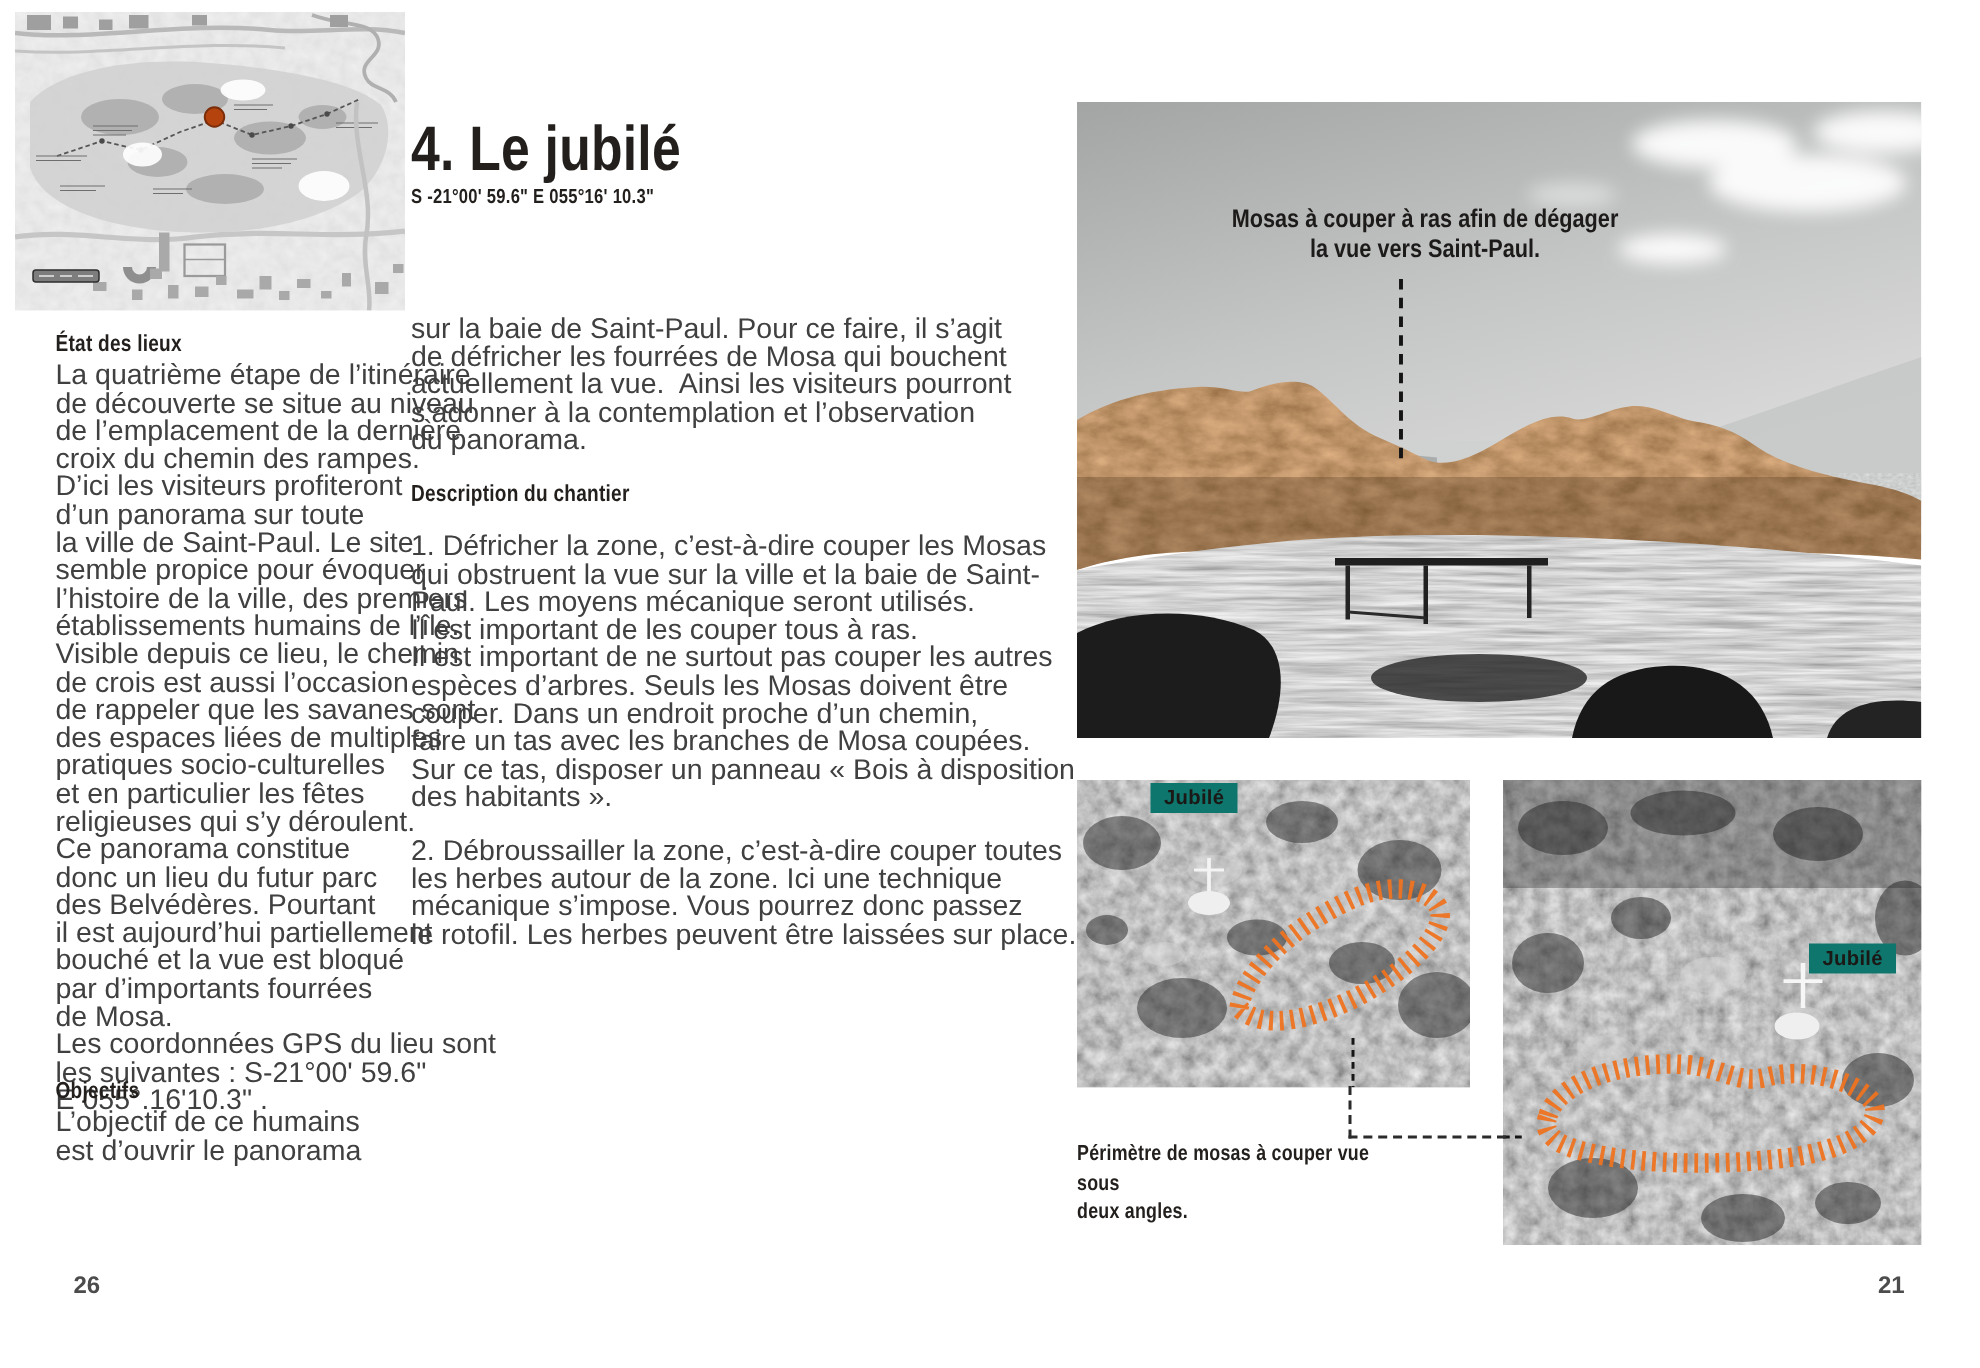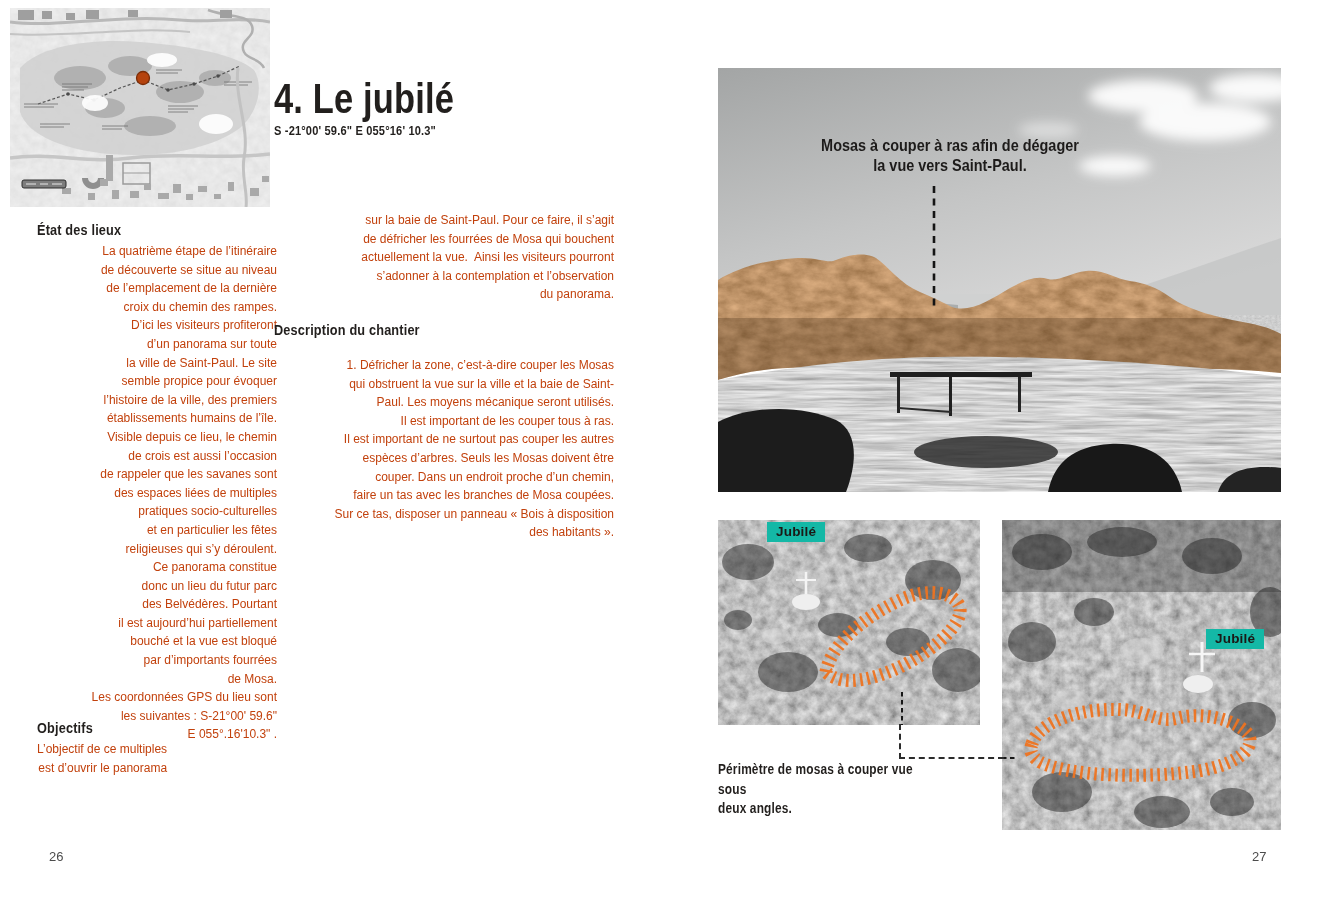--- a/index.html
+++ b/index.html
@@ -5,42 +5,42 @@
   html,body{margin:0;padding:0;background:#ffffff;}
   body{width:1320px;height:912px;position:relative;overflow:hidden;
        font-family:"Liberation Sans",sans-serif;color:#46423f;}
   .abs{position:absolute;}
   .cond{font-weight:700;transform:scaleX(0.82);transform-origin:0 0;display:inline-block;
         color:#221f1d;letter-spacing:.2px;}
   .cond-c{font-weight:700;transform:scaleX(0.85);transform-origin:50% 0;display:inline-block;
         color:#1d1b1a;}
   #chapter-title{left:274px;top:78px;font-size:42px;line-height:1.0;}
   #gps-line{left:274px;top:123px;font-size:13.5px;}
-  .col{white-space:pre;font-size:12px;line-height:18.6px;color:#c2410c;text-align:right;}
+  .col{white-space:pre;font-size:19px;line-height:18.6px;color:#404040;}
   #col-left{left:37px;top:221px;width:240px;}
   #col-mid{left:274px;top:211px;width:340px;}
   .sec-head{font-size:15.5px;margin:0 0 3px 0;}
   .blockgap{height:17px;}
   #objectifs{left:37px;top:719px;}
   .photo{position:absolute;overflow:hidden;}
   #photo-top{left:718px;top:68px;width:563px;height:424px;}
   #photo-bl{left:718px;top:520px;width:262px;height:205px;}
   #photo-br{left:1002px;top:520px;width:279px;height:310px;}
   svg{display:block;}
   #pano-annotation{left:750px;top:136px;width:400px;text-align:center;
      font-size:17px;line-height:19.5px;white-space:pre-line;}
-  .jubile-label{background:#14b8a6;color:#1b1916;font-weight:700;font-size:13.5px;
+  .jubile-label{background:#0f766e;color:#1b1916;font-weight:700;font-size:13.5px;
      padding:2px 9px 3px 9px;letter-spacing:.2px;}
   #label-bl{left:767px;top:522px;}
   #label-br{left:1206px;top:629px;}
   #connector{left:899px;top:724px;width:103px;height:33px;
      border-left:2px dashed #2b2b2b;border-bottom:2px dashed #2b2b2b;}
   #bottom-caption{left:718px;top:760px;width:260px;font-size:14.5px;line-height:19.5px;
      white-space:pre-line;}
-  .pagenum{font-size:13px;color:#4c4c4c;}
+  .pagenum{font-size:16px;color:#4c4c4c;font-weight:bold;}
   #pagenum-left{left:49px;top:849px;}
   #pagenum-right{left:1252px;top:849px;}
 </style>
 </head>
 <body>
 
 <div class="abs" id="map-thumb" style="left:10px;top:8px;width:260px;height:199px;">
   <svg width="260" height="199" viewBox="0 0 260 199">
     <defs>
       <filter id="fMap">
@@ -158,21 +158,21 @@
 il est aujourd’hui partiellement
 bouché et la vue est bloqué
 par d’importants fourrées
 de Mosa.
 Les coordonnées GPS du lieu sont
 les suivantes : S-21°00' 59.6"
 E 055°.16'10.3" .</div>
 </div>
 <div class="abs" id="objectifs">
   <div class="cond sec-head">Objectifs</div>
-  <div class="col">L’objectif de ce multiples
+  <div class="col">L’objectif de ce humains
 est d’ouvrir le panorama</div>
 </div>
 
 <div class="abs" id="col-mid">
   <div class="col">sur la baie de Saint-Paul. Pour ce faire, il s’agit
 de défricher les fourrées de Mosa qui bouchent
 actuellement la vue.  Ainsi les visiteurs pourront
 s’adonner à la contemplation et l’observation
 du panorama.</div>
   <div class="blockgap"></div>
@@ -182,20 +182,24 @@
 qui obstruent la vue sur la ville et la baie de Saint-
 Paul. Les moyens mécanique seront utilisés.
 Il est important de les couper tous à ras.
 Il est important de ne surtout pas couper les autres
 espèces d’arbres. Seuls les Mosas doivent être
 couper. Dans un endroit proche d’un chemin,
 faire un tas avec les branches de Mosa coupées.
 Sur ce tas, disposer un panneau « Bois à disposition
 des habitants ».</div>
   <div class="blockgap"></div>
+  <div class="col">2. Débroussailler la zone, c’est-à-dire couper toutes
+les herbes autour de la zone. Ici une technique
+mécanique s’impose. Vous pourrez donc passez
+le rotofil. Les herbes peuvent être laissées sur place.</div>
 </div>
 
 <div class="photo" id="photo-top">
   <svg width="563" height="424" viewBox="0 0 563 424" preserveAspectRatio="none">
     <defs>
       <linearGradient id="gSky" x1="0" y1="0" x2="0.55" y2="1">
         <stop offset="0" stop-color="#a3a5a5"></stop>
           <stop offset="0.55" stop-color="#c4c5c5"></stop>
           <stop offset="1" stop-color="#dadada"></stop>
       </linearGradient>
@@ -335,13 +339,13 @@
   </svg>
 </div>
 <div class="abs jubile-label" id="label-br">Jubilé</div>
 
 <div class="abs" id="connector"></div>
 
 <div class="abs cond" id="bottom-caption">Périmètre de mosas à couper vue sous
 deux angles.</div>
 
 <div class="abs pagenum" id="pagenum-left">26</div>
-<div class="abs pagenum" id="pagenum-right">27</div>
+<div class="abs pagenum" id="pagenum-right">21</div>
 
 </body></html>

